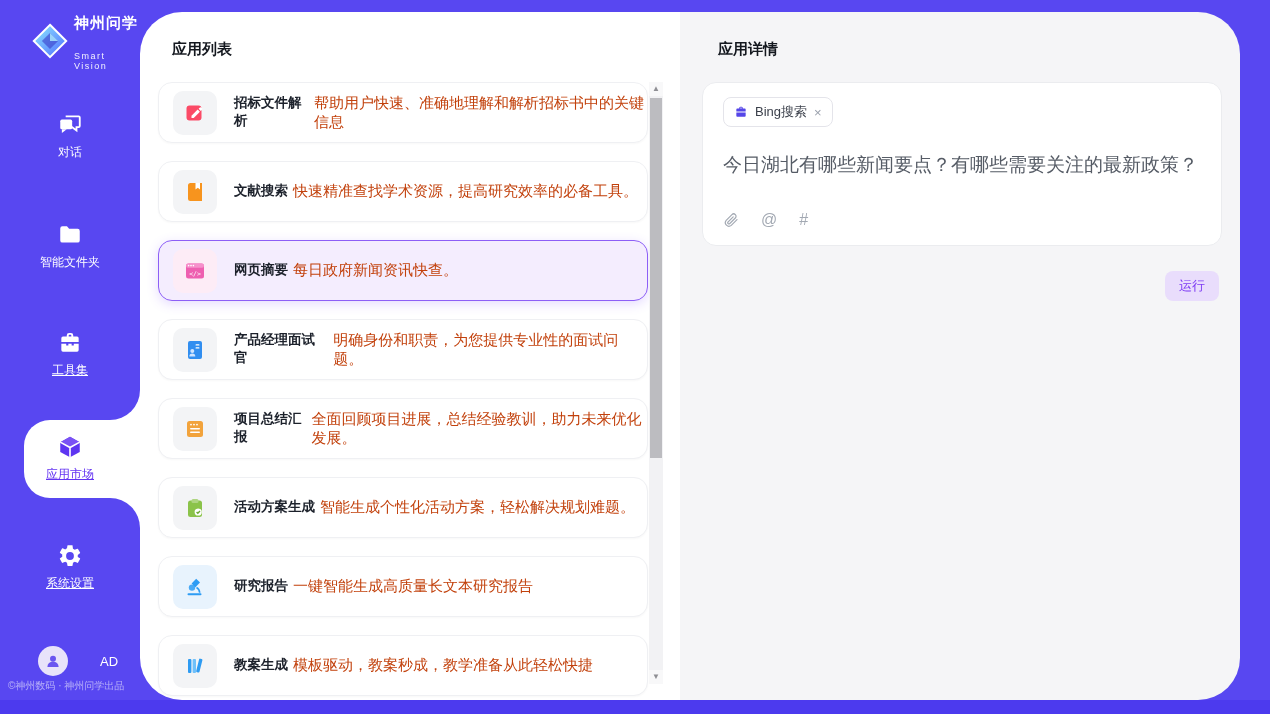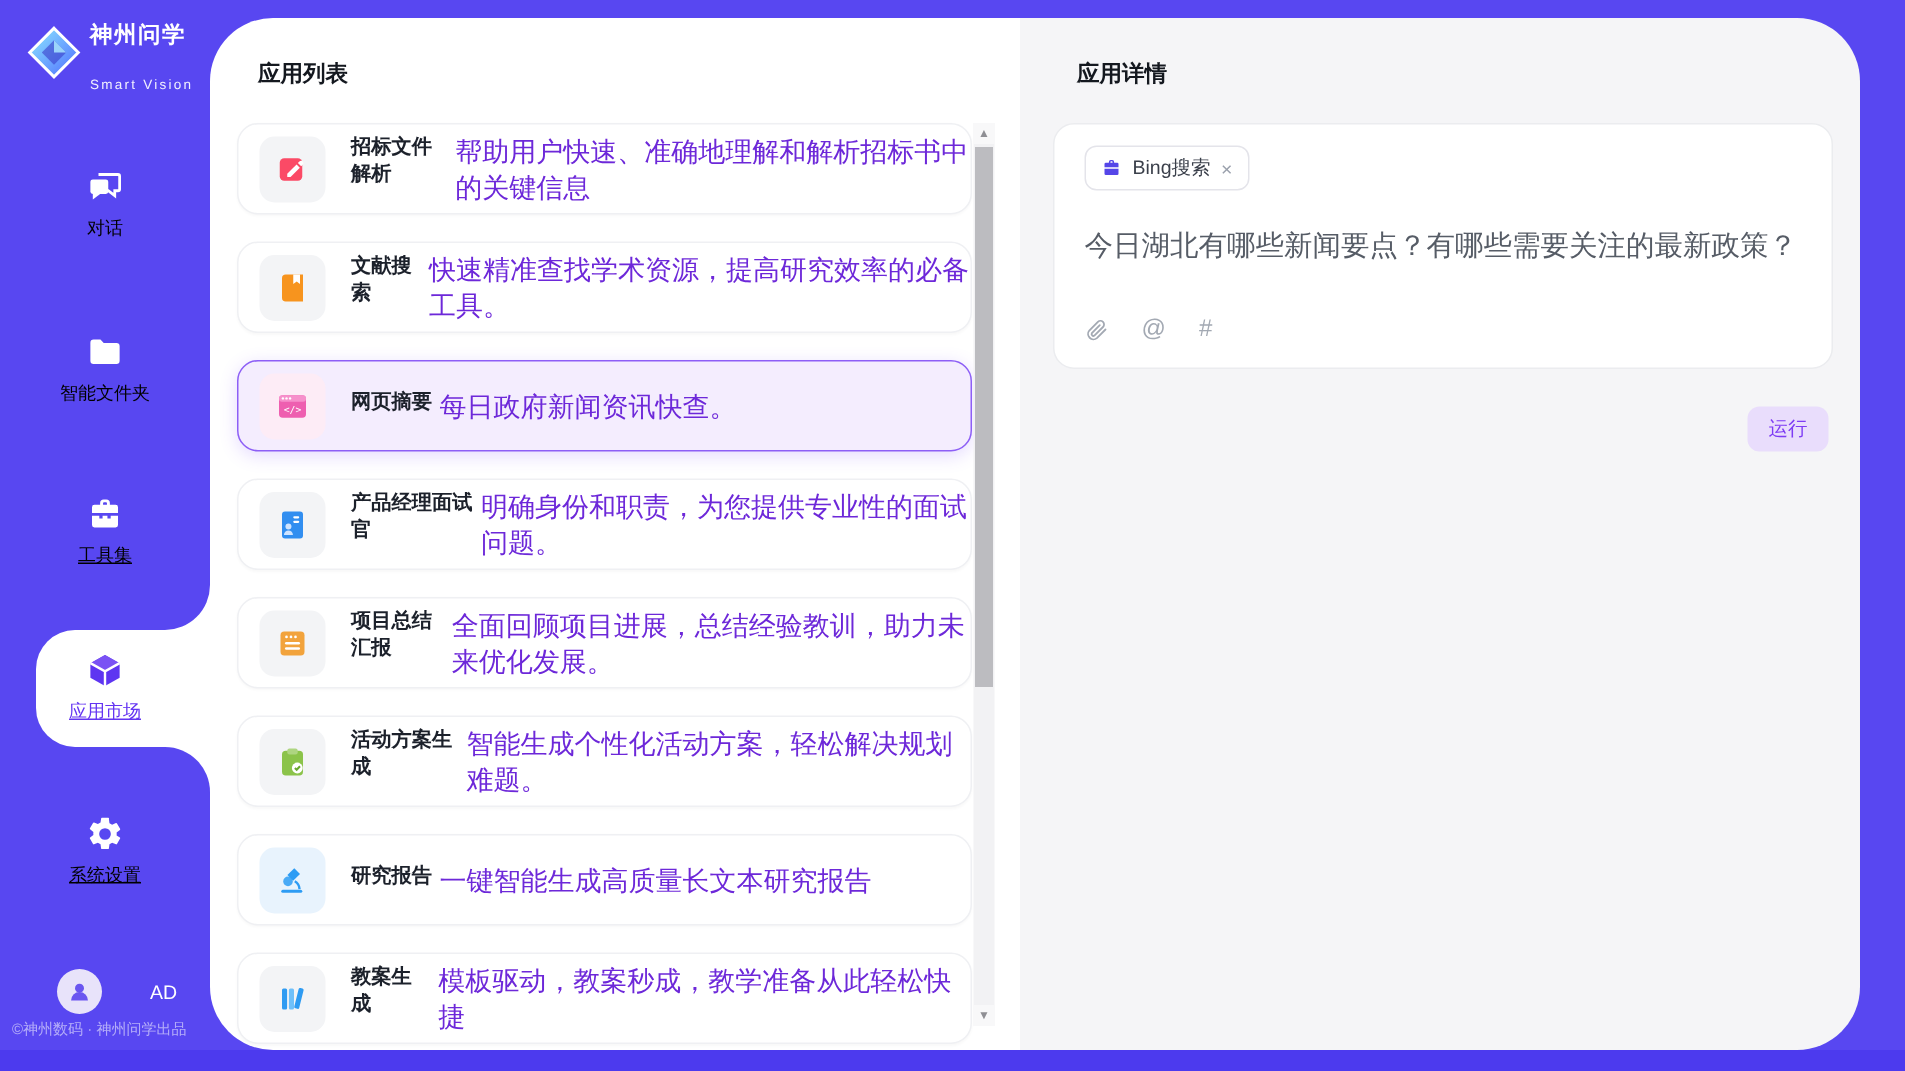--- a/index.html
+++ b/index.html
@@ -8,26 +8,26 @@
     font-family:"Liberation Sans","DejaVu Sans",sans-serif;
     background:#5847f1;
     position:relative;
     color:#1c212b;
   }
   
   .bottom-strip { position:absolute; left:0; right:0; bottom:0; height:14px; background:#4c3aee; }
 
   
   .sidebar { position:absolute; left:0; top:0; width:140px; height:714px; }
-  .brand { position:absolute; left:18px; top:14px; display:flex; align-items:center; gap:6px; }
+  .brand { position:absolute; left:32px; top:14px; display:flex; align-items:center; gap:6px; }
   .brand-txt .bn { color:#fff; font-size:15px; font-weight:bold; letter-spacing:1px; }
   .brand-txt .bs { color:rgba(255,255,255,.92); font-size:9px; letter-spacing:1.5px; margin-top:18px; }
   .nav-item { position:absolute; left:0; width:140px; height:52px; display:flex; flex-direction:column; align-items:center; gap:6px; cursor:pointer; }
   .nav-item svg { width:26px; height:26px; }
-  .nav-label { color:#000000; font-size:12px; }
+  .nav-label { color:#ffffff; font-size:12px; }
   .nav-label.u { text-decoration:underline; }
   .nav-item.active .nav-label { color:#6434f2; }
   
   .bubble { position:absolute; left:24px; top:420px; width:116px; height:78px; background:#fff; border-radius:26px 0 0 26px; }
   .notch { position:absolute; left:110px; width:30px; height:30px; background:#fff; }
   .notch.t { top:390px; }
   .notch.b { top:498px; }
   .notch.t::after { content:""; position:absolute; inset:0; background:#5847f1; border-bottom-right-radius:30px; }
   .notch.b::after { content:""; position:absolute; inset:0; background:#5847f1; border-top-right-radius:30px; }
   .user-row { position:absolute; left:38px; top:646px; display:flex; align-items:center; gap:12px; }
@@ -46,21 +46,21 @@
   .card { height:61px; flex:0 0 61px; background:#fff; border:1px solid #eff0f3; border-radius:14px;
           display:flex; align-items:center; padding-left:14px; gap:17px; cursor:pointer;
           box-shadow:0 1px 2px rgba(16,24,40,.03); }
   .card.selected { background:#f4edfe; border-color:#8d5ff6; box-shadow:0 3px 12px rgba(124,77,255,.20); }
   .app-ico { width:44px; height:44px; border-radius:10px; background:#f3f4f6; display:flex; align-items:center; justify-content:center; flex:0 0 44px; }
   .app-ico.pink { background:#fdecf6; }
   .app-ico.blue { background:#e8f3fd; }
   .app-ico svg { width:24px; height:24px; }
   .card-txt { display:flex; flex-direction:row; gap:5px; }
   .card-name { font-size:13.5px; font-weight:bold; color:#1c212b; }
-  .card-desc { font-size:18px; color:#6d28d9; }
+  .card-desc { font-size:15px; color:#c2410c; }
   
   .sb { position:absolute; right:17px; top:70px; width:14px; height:602px; background:#f2f2f4; }
   .sb-btn { position:absolute; left:0; width:14px; height:14px; background:#f8f8f9; color:#8f8f94; font-size:8px; line-height:14px; text-align:center; cursor:pointer; }
   .sb-btn.up { top:0; } .sb-btn.down { bottom:0; }
   .sb-thumb { position:absolute; left:1px; top:16px; width:12px; height:360px; background:#bcbcc0; cursor:grab; }
 
   
   .detail-panel { flex:1; background:#f5f5f7; position:relative; }
   .composer { position:absolute; top:70px; left:22px; width:520px; height:164px; background:#fff; border:1px solid #ebecef; border-radius:14px; }
   .tag { position:absolute; left:20px; top:14px; height:30px; display:inline-flex; align-items:center; gap:7px;

